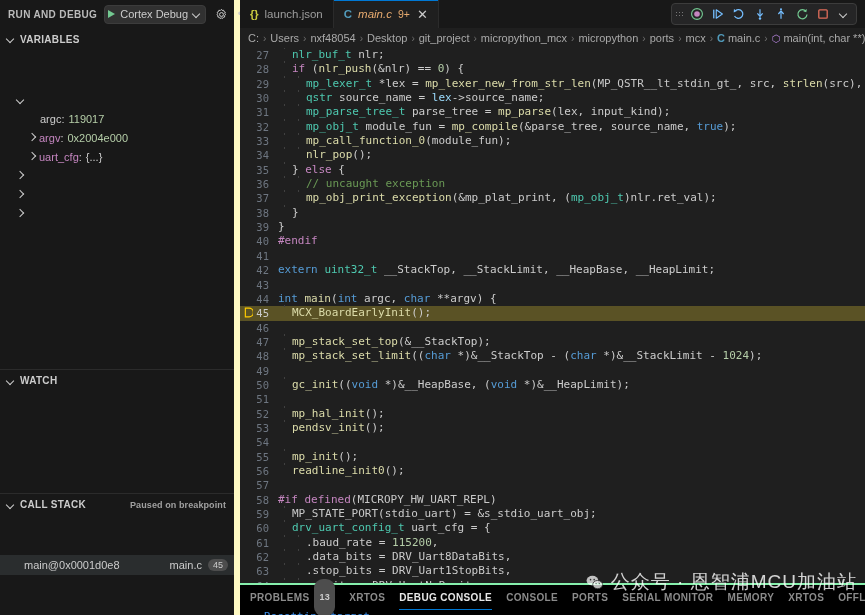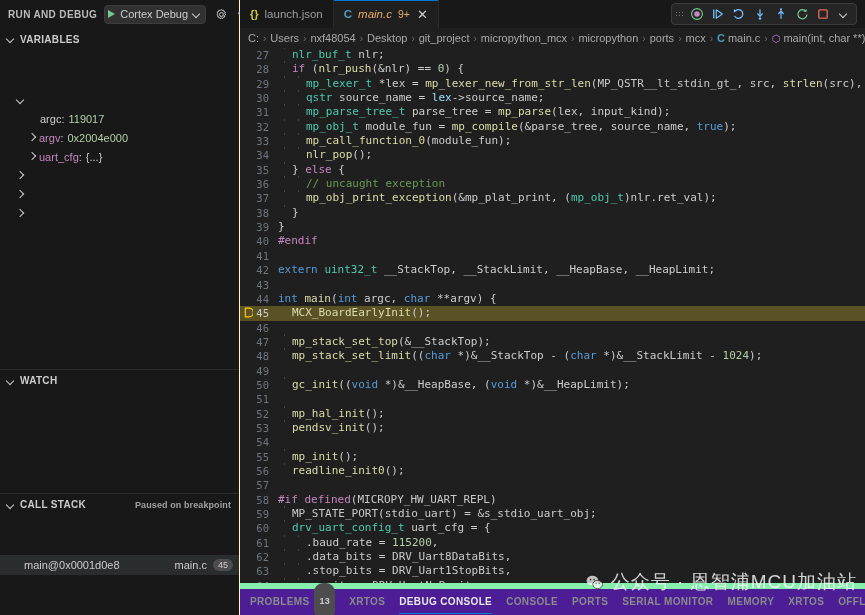--- a/index.html
+++ b/index.html
@@ -8,21 +8,21 @@
     background: #1e1e1e;
     font-family: "Liberation Sans", sans-serif;
     overflow: hidden;
   }
   .app { width: 865px; height: 615px; display: flex; flex-direction: column; background:#1e1e1e; }
   .body-row { display: flex; flex: 1; min-height: 0; }
 
   
   .sidebar {
     width: 240px; background: #181818; display: flex; flex-direction: column;
-    border-right: 1px solid #fef9c3; flex-shrink: 0;
+    border-right: 6px solid #fef9c3; flex-shrink: 0;
   }
   .sb-title {
     height: 28px; display: flex; align-items: center; gap: 5px;
     padding: 0 6px 0 8px; flex-shrink: 0;
   }
   .sb-title-label {
     font-size: 10px; letter-spacing: .35px; color: #bbbbbb; font-weight: 700;
     white-space: nowrap;
   }
   .debug-select {
@@ -149,21 +149,21 @@
   .ty  { color: #4ec9b0; }  
   .fn  { color: #dcdcaa; }  
   .vr  { color: #9cdcfe; }  
   .nm  { color: #b5cea8; }  
   .cm  { color: #6a9955; }  
   .pp  { color: #c586c0; }  
   .mc  { color: #c8c8c8; }  
   .pl  { color: #cccccc; }
 
   
-  .panel { height: 32px; background: #4c1d95; flex-shrink: 0; display: flex; flex-direction: column; border-top:6px solid #86efac;}
+  .panel { height: 32px; background: #000000; flex-shrink: 0; display: flex; flex-direction: column; border-top:2px solid #86efac;}
   .ptabs { height: 25px; display: flex; align-items: center; gap: 14px; padding-left: 10px; }
   .ptab {
     font-size: 10px; color: #8b8b8b; letter-spacing: .35px; font-weight: 600;
     height: 25px; display: flex; align-items: center; gap: 5px; position: relative;
     white-space: nowrap;
   }
   .ptab.active { color: #e7e7e7; }
   .ptab.active::after {
     content:""; position:absolute; bottom:0; left:0; right:0; height:1px; background:#0078d4;
   }

